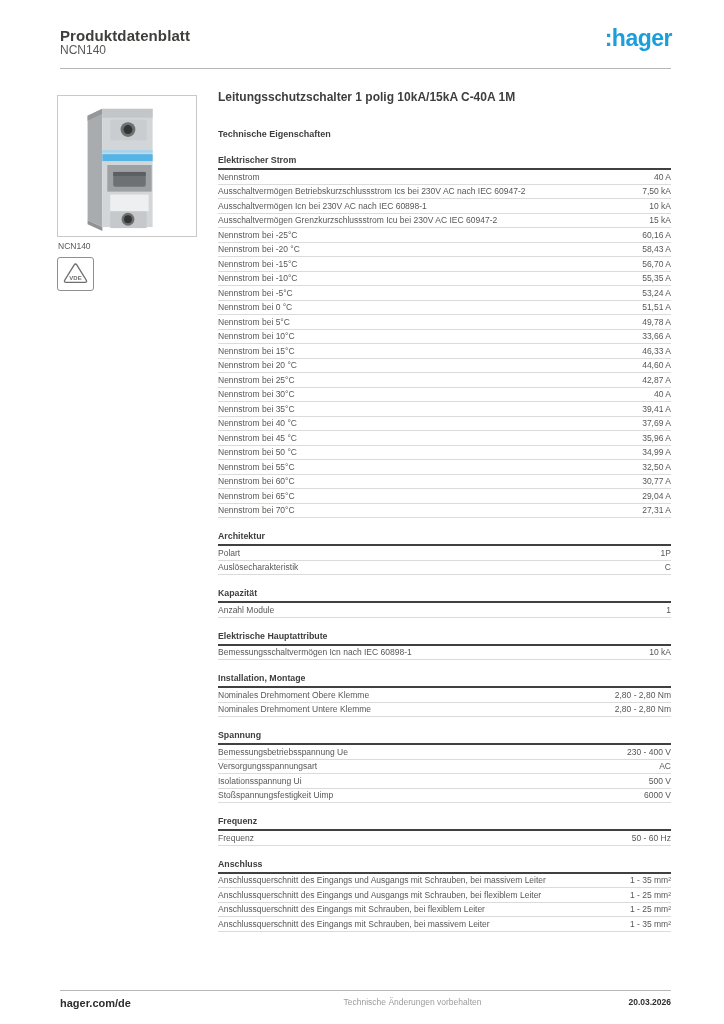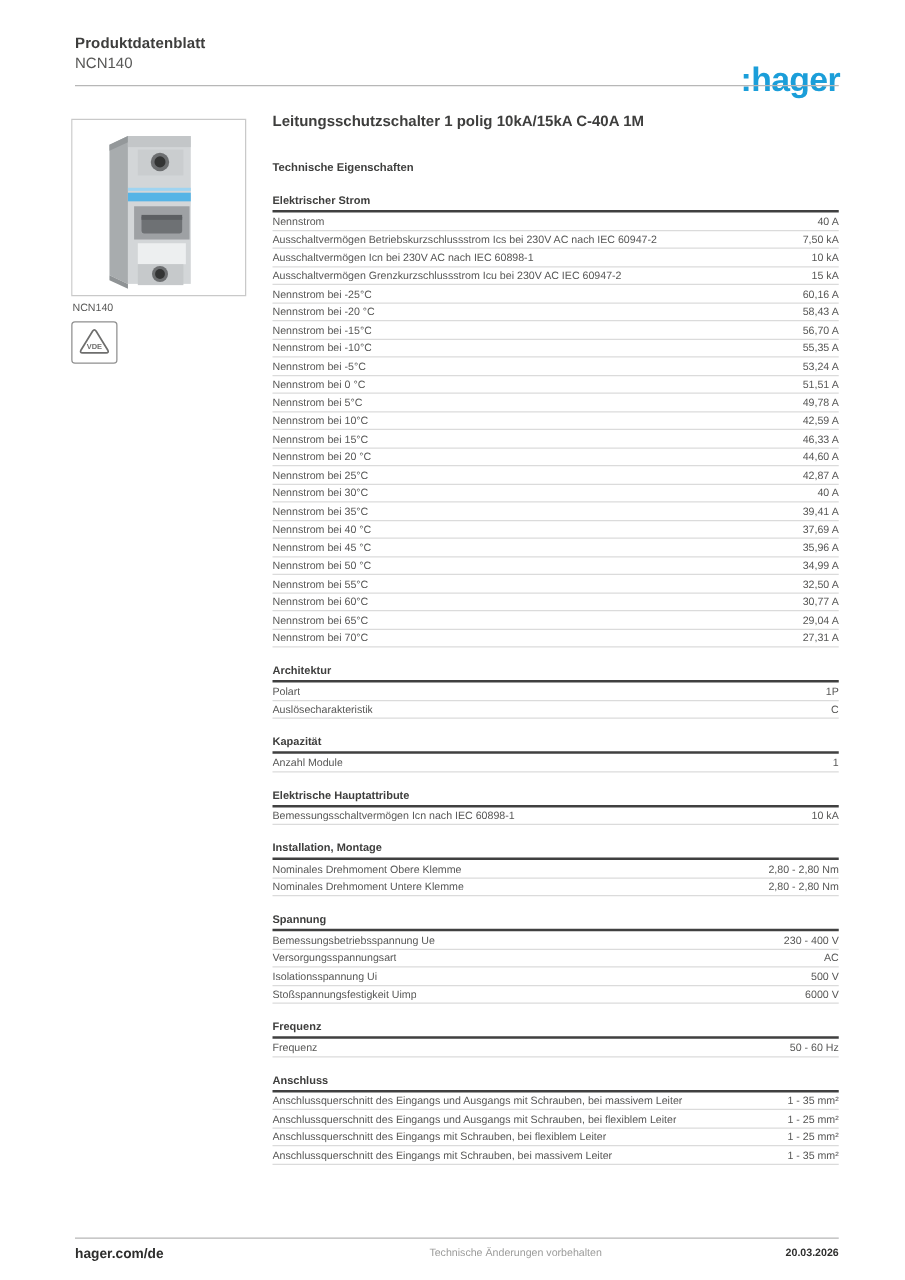--- a/index.html
+++ b/index.html
@@ -1,23 +1,23 @@
 <!DOCTYPE html>
 <html style="--brand: #1b9ed9;"><head>
 <meta charset="utf-8">
 <style>
   html,body{margin:0;padding:0;background:#fff;}
   .page{
     position:relative;width:724px;height:1024px;background:#ffffff;
     font-family:"Liberation Sans","DejaVu Sans",sans-serif;color:#575756;overflow:hidden;
   }
   
-  .header-title{position:absolute;left:60px;top:27px;font-size:12px;font-weight:bold;color:#3e3e3d;letter-spacing:.1px;}
+  .header-title{position:absolute;left:60px;top:27px;font-size:15px;font-weight:bold;color:#3e3e3d;letter-spacing:.1px;}
   .header-sub{position:absolute;left:60px;top:43px;font-size:12px;color:#575756;}
-  .logo{position:absolute;right:52px;top:27px;font-size:27px;font-weight:bold;color:var(--brand,#1b9ed9);letter-spacing:-.5px;line-height:1;margin-top:24px;}
+  .logo{position:absolute;right:52px;top:27px;font-size:23px;font-weight:bold;color:var(--brand,#1b9ed9);letter-spacing:-.5px;line-height:1;}
   .header-rule{position:absolute;left:60px;top:68px;width:611px;border-top:1px solid #b7b7b7;}
   
   .product-box{position:absolute;left:57px;top:95px;width:140px;height:142px;border:1px solid #c9c9c9;background:#fff;box-sizing:border-box;}
   .product-box svg{display:block;width:100%;height:100%;}
   .product-caption{position:absolute;left:58px;top:241px;font-size:8.5px;color:#575756;}
   .vde-box{position:absolute;left:57px;top:257px;width:37px;height:34px;border:1px solid #8f8f8f;border-radius:3px;box-sizing:border-box;display:flex;align-items:center;justify-content:center;background:#fff;}
   
   .content{position:absolute;left:218px;top:92px;width:453px;}
   .content-title{font-size:12px;font-weight:bold;color:#3e3e3d;line-height:11px;}
   .content-subtitle{margin-top:26px;font-size:9px;font-weight:bold;color:#3e3e3d;line-height:10px;}
@@ -126,21 +126,21 @@
           <div class="spec-row">
             <div class="row-label">Nennstrom bei 0 °C</div>
             <div class="row-value">51,51 A</div>
           </div>
           <div class="spec-row">
             <div class="row-label">Nennstrom bei 5°C</div>
             <div class="row-value">49,78 A</div>
           </div>
           <div class="spec-row">
             <div class="row-label">Nennstrom bei 10°C</div>
-            <div class="row-value">42,59 A</div>
+            <div class="row-value">33,66 A</div>
           </div>
           <div class="spec-row">
             <div class="row-label">Nennstrom bei 15°C</div>
             <div class="row-value">46,33 A</div>
           </div>
           <div class="spec-row">
             <div class="row-label">Nennstrom bei 20 °C</div>
             <div class="row-value">44,60 A</div>
           </div>
           <div class="spec-row">

